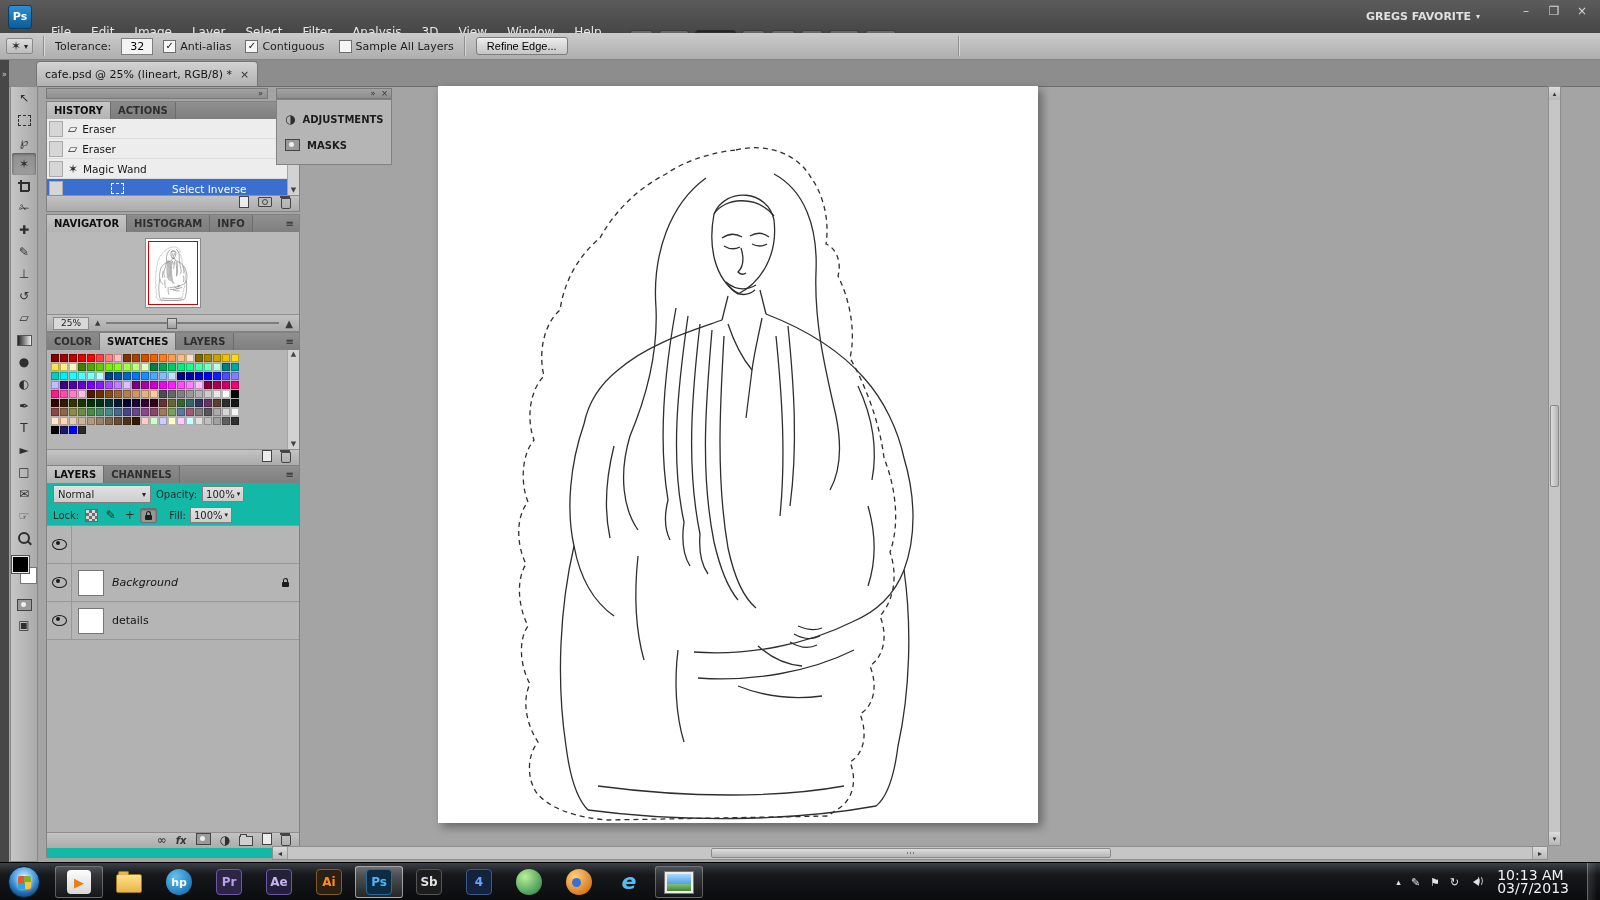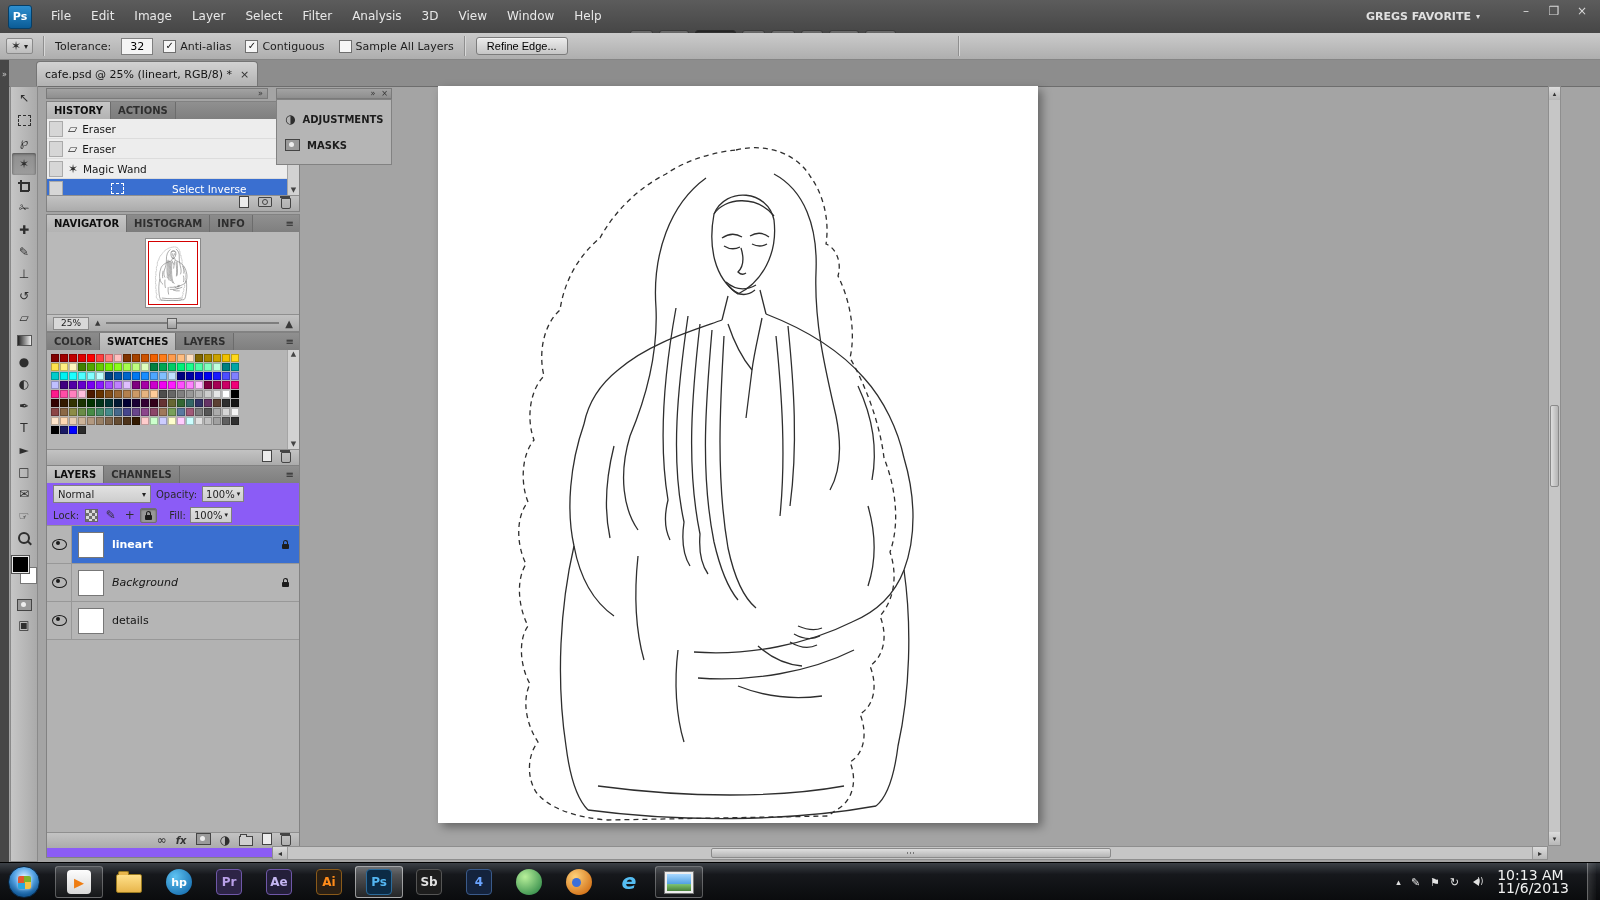--- a/index.html
+++ b/index.html
@@ -10,21 +10,21 @@
   .ic.g{font-size:12px;line-height:1;}
 
   
   .menubar{position:absolute;left:0;top:0;width:1600px;height:33px;
     background:linear-gradient(#5c5c5c,#464646);border-bottom:1px solid #2d2d2d;
     display:flex;align-items:center;color:#e4e4e4;}
   .ps-logo{width:22px;height:22px;margin:0 9px 0 8px;border-radius:3px;
     background:linear-gradient(#2e8fd0,#0b5c96);border:1px solid #063e66;
     display:flex;align-items:center;justify-content:center;color:#fff;font-weight:bold;font-size:11px;}
   .menus{display:flex;height:100%;}
-  .menu-item{padding:0 10px;line-height:32px;font-size:12px;color:#e8e8e8;cursor:default;}
+  .menu-item{padding:16px 10px;line-height:32px;font-size:12px;color:#e8e8e8;cursor:default;text-decoration:underline;}
   .mb-btns{display:flex;align-items:center;gap:6px;margin-left:18px;}
   .mb-btn{display:flex;align-items:center;gap:3px;padding:2px 5px;border-radius:3px;
     background:linear-gradient(#6a6a6a,#4f4f4f);border:1px solid #3a3a3a;color:#e4e4e4;min-height:16px;margin-top:48px;}
   .mb-btn .ic{color:#e4e4e4;}
   .mb-btn .t{font-size:10px;}
   .mb-btn .dd{font-size:8px;color:#cfcfcf;}
   .mb-well{background:#3b3b3b;border:1px solid #2a2a2a;box-shadow:inset 0 1px 2px rgba(0,0,0,.5);}
   .workspace{position:absolute;right:120px;top:0;height:33px;display:flex;align-items:center;gap:5px;
     font-size:11px;font-weight:bold;color:#e0e0e0;}
   .workspace .dd{font-size:8px;}
@@ -103,21 +103,21 @@
   .i-eye::after{content:"";position:absolute;left:3px;top:1px;width:4px;height:4px;background:#1a1a1a;border-radius:50%;}
   .i-speaker{width:0;height:0;border:4px solid transparent;border-right:6px solid #e2e2e2;position:relative;}
   .i-speaker::after{content:"))";position:absolute;left:4px;top:-5px;font-size:8px;color:#e2e2e2;}
   .i-photo{width:24px;height:17px;background:linear-gradient(#a8d8ff,#4f9fe0 60%,#7cc06a 62%,#47803a);
     border:2px solid #ededed;box-shadow:0 0 0 1px #777;}
   .checker{background:conic-gradient(#cdcdcd 25%,#fff 0 50%,#cdcdcd 0 75%,#fff 0);background-size:8px 8px;}
 
   
   .dockbar{position:absolute;left:46px;top:88px;width:222px;height:11px;background:linear-gradient(#a3a3a3,#8e8e8e);
     border:1px solid #7a7a7a;box-sizing:border-box;text-align:right;font-size:8px;line-height:9px;color:#333;padding-right:4px;}
-  .panel{position:absolute;left:46px;width:254px;background:#8b5cf6;border:1px solid #828282;box-sizing:border-box;}
+  .panel{position:absolute;left:46px;width:254px;background:#14b8a6;border:1px solid #828282;box-sizing:border-box;}
   .panel-tabs{display:flex;height:17px;background:linear-gradient(#909090,#7f7f7f);align-items:stretch;}
   .panel-tab{padding:0 7px;font-size:10px;font-weight:bold;line-height:17px;color:#2e2e2e;
     background:linear-gradient(#8b8b8b,#7c7c7c);border-right:1px solid #6c6c6c;}
   .panel-tab.active{background:linear-gradient(#c6c6c6,#b3b3b3);color:#0e0e0e;}
   .panel-menu{margin-left:auto;padding:0 5px;font-size:10px;line-height:17px;color:#2a2a2a;}
   .panel-footer{height:15px;background:linear-gradient(#c3c3c3,#ababab);border-top:1px solid #8f8f8f;
     display:flex;align-items:center;justify-content:flex-end;gap:9px;padding:0 8px;}
 
   
   .hist-list{height:76px;background:#ededed;overflow:hidden;position:relative;}
@@ -768,25 +768,20 @@
       <div class="val-well">
         <span>100%</span>
         <span class="dd">▾</span>
       </div>
     </div>
     <div id="layers-list">
         <div class="layer-row sel">
           <div class="eye-well">
             <span class="ic i-eye"></span>
           </div>
-          <div class="lrow-main">
-            <div class="lthumb checker"></div>
-            <span class="lname">lineart</span>
-            <span class="ic i-padlock llock"></span>
-          </div>
         </div>
         <div class="layer-row">
           <div class="eye-well">
             <span class="ic i-eye"></span>
           </div>
           <div class="lrow-main">
             <div class="lthumb"></div>
             <span class="lname it">Background</span>
             <span class="ic i-padlock llock"></span>
           </div>
@@ -882,19 +877,19 @@
     <div class="tray">
       <span id="tray-icons" style="display:flex;align-items:center;gap:10px">
           <span class="tray-chev">▴</span>
           <span class="ic g">✎</span>
           <span class="ic g">⚑</span>
           <span class="ic g">↻</span>
           <span class="ic i-speaker"></span>
         </span>
       <div class="clock">
         <div>10:13 AM</div>
-        <div>11/6/2013</div>
+        <div>03/7/2013</div>
       </div>
       <div class="show-desktop"></div>
     </div>
   </div>
 
 </div>
 
 </body></html>

